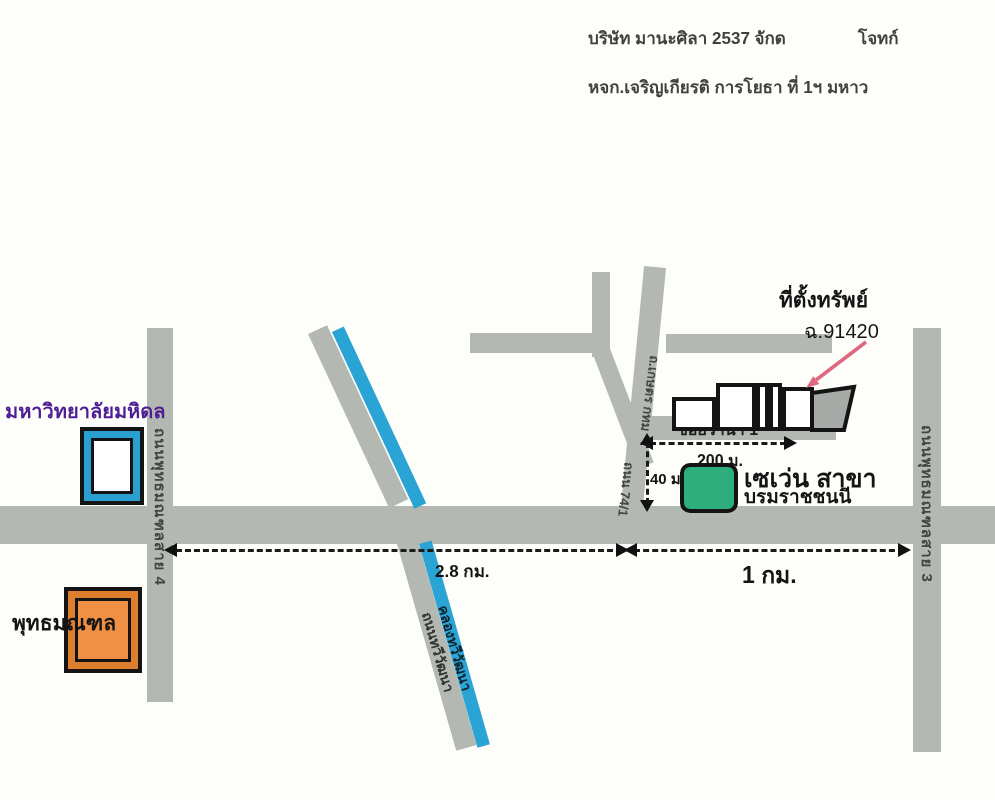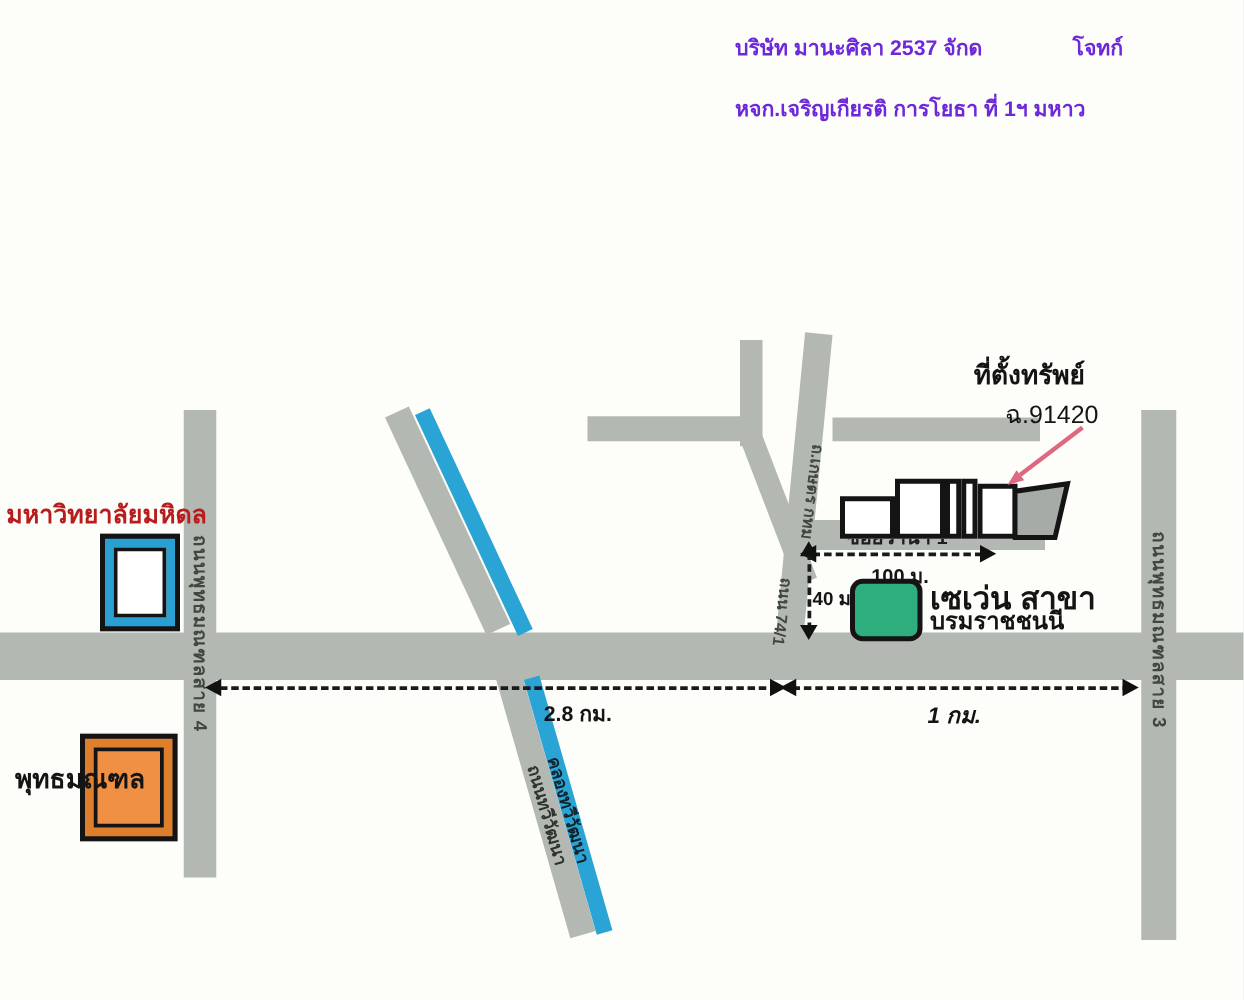--- a/index.html
+++ b/index.html
@@ -4,21 +4,21 @@
 <style>
   html,body{margin:0;padding:0;background:#e8e8e6;}
   #canvas{
     position:relative;width:995px;height:800px;margin:0 auto;
     background:#fdfdfa;overflow:hidden;
     font-family:"Liberation Sans","DejaVu Sans",sans-serif;color:#1c1c1c;
   }
   .abs{position:absolute;}
   .road{position:absolute;background:#b4b8b2;}
   .canal{position:absolute;background:#2aa4d4;}
-  .hdr{position:absolute;font-size:17px;font-weight:600;white-space:nowrap;color:#6d28d9;}
+  .hdr{position:absolute;font-size:17px;font-weight:600;white-space:nowrap;color:#404040;}
   .rlabel{position:absolute;font-weight:bold;color:#41463f;text-align:center;white-space:nowrap;}
   .mlabel{position:absolute;font-weight:bold;color:#141414;white-space:nowrap;}
   .dash-h{position:absolute;border-top:3px dashed #1a1a1a;height:0;}
   .dash-v{position:absolute;border-left:3px dashed #1a1a1a;width:0;}
   .ah{position:absolute;width:0;height:0;}
   .ah-l{border-top:7px solid transparent;border-bottom:7px solid transparent;border-right:13px solid #111;}
   .ah-r{border-top:7px solid transparent;border-bottom:7px solid transparent;border-left:13px solid #111;}
   .ah-u{border-left:7px solid transparent;border-right:7px solid transparent;border-bottom:12px solid #111;}
   .ah-d{border-left:7px solid transparent;border-right:7px solid transparent;border-top:12px solid #111;}
   .bldg{position:absolute;background:#ffffff;border:4px solid #141414;box-sizing:border-box;}
@@ -71,43 +71,43 @@
   <div class="mlabel" style="left:804px;top:315px;font-size:20px;font-weight:400;">ฉ.91420</div>
   <svg class="abs" style="left:792px;top:336px;" width="84" height="60">
     <line x1="74" y1="6" x2="24" y2="44" stroke="#dd6880" stroke-width="3.5"></line>
     <polygon points="14,52 21.2,40.2 27.4,48.1" fill="#dd6880"></polygon>
   </svg>
 
   <div class="abs" style="left:680px;top:463px;width:58px;height:50px;background:#2fae7d;border:4px solid #141414;border-radius:10px;box-sizing:border-box;"></div>
   <div class="mlabel" style="left:744px;top:458px;font-size:25px;">เซเว่น สาขา</div>
   <div class="mlabel" style="left:744px;top:481px;font-size:19px;text-align:right;">บรมราชชนนี</div>
 
-  <div class="mlabel" style="left:5px;top:395px;font-size:20px;color:#b91c1c;">มหาวิทยาลัยมหิดล</div>
+  <div class="mlabel" style="left:5px;top:395px;font-size:20px;color:#4c1d95;">มหาวิทยาลัยมหิดล</div>
   <div class="marker-outer" style="left:80px;top:427px;width:64px;height:78px;background:#2aa0d2;">
     <div class="marker-inner" style="background:#ffffff;"></div>
   </div>
 
   <div class="marker-outer" style="left:64px;top:587px;width:78px;height:86px;background:#de7f2d;">
     <div class="marker-inner" style="background:#f09045;"></div>
   </div>
   <div class="mlabel" style="left:12px;top:606px;font-size:21px;z-index:5;">พุทธมณฑล</div>
 
   <div class="dash-h" style="left:650px;top:442px;width:136px;"></div>
   <div class="ah ah-l" style="left:640px;top:436px;"></div>
   <div class="ah ah-r" style="left:784px;top:436px;"></div>
-  <div class="mlabel" style="left:655px;top:448px;width:130px;text-align:center;font-size:16px;">100 ม.</div>
+  <div class="mlabel" style="left:655px;top:448px;width:130px;text-align:center;font-size:16px;">200 ม.</div>
 
   <div class="dash-v" style="left:646px;top:442px;height:62px;"></div>
   <div class="ah ah-u" style="left:640px;top:433px;"></div>
   <div class="ah ah-d" style="left:640px;top:500px;"></div>
   <div class="mlabel" style="left:650px;top:467px;font-size:15px;text-align:center;">40 ม.</div>
 
   <div class="dash-h" style="left:176px;top:549px;width:446px;"></div>
   <div class="ah ah-l" style="left:164px;top:543px;"></div>
   <div class="ah ah-r" style="left:616px;top:543px;"></div>
   <div class="mlabel" style="left:435px;top:557px;font-size:17px;">2.8 กม.</div>
 
   <div class="dash-h" style="left:634px;top:549px;width:270px;"></div>
   <div class="ah ah-l" style="left:624px;top:543px;"></div>
   <div class="ah ah-r" style="left:898px;top:543px;"></div>
-  <div class="mlabel" style="left:742px;top:557px;font-size:18px;font-style:italic;">1 กม.</div>
+  <div class="mlabel" style="left:742px;top:557px;font-size:23px;">1 กม.</div>
 
 </div>
 
 </body></html>

